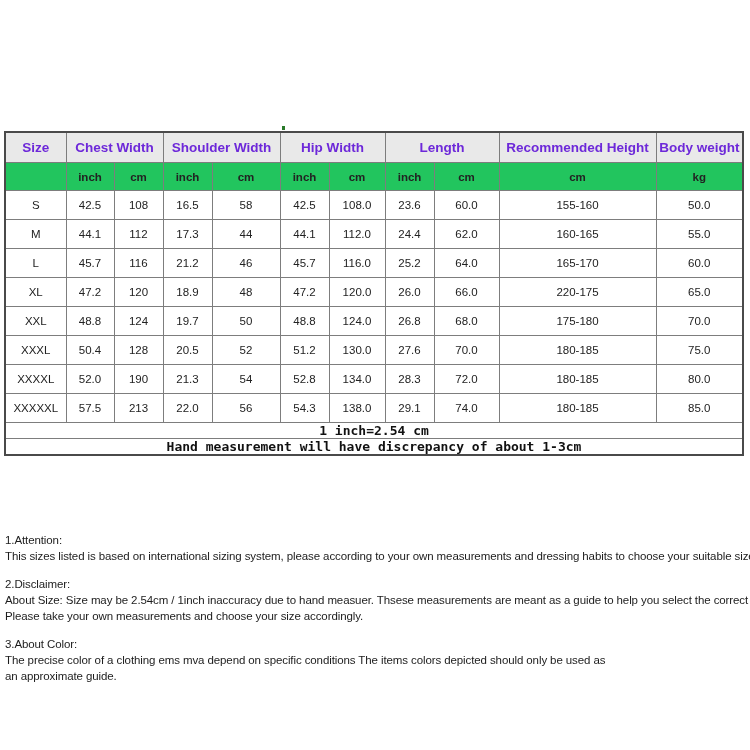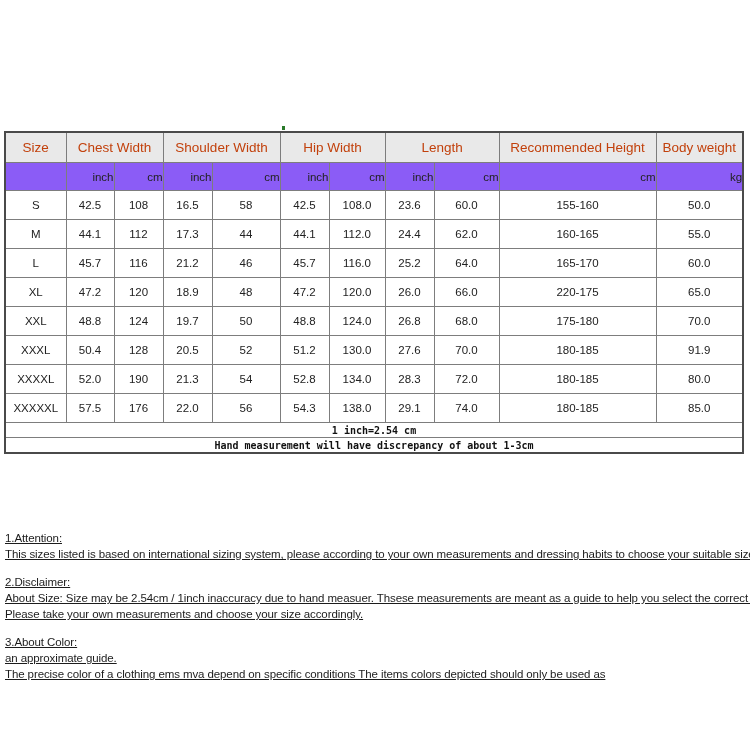--- a/index.html
+++ b/index.html
@@ -23,55 +23,53 @@
   .size-table th, .size-table td {
     border: 1px solid #7d7d7d;
     text-align: center;
     vertical-align: middle;
     padding: 0;
     overflow: hidden;
   }
   .group-row th {
     background: #e9e9e9;
     font-size: 13.5px;
-    font-weight: normal;
+    font-weight: bold;
     height: 29px;
-    color: #c2410c;
+    color: #6d28d9;
   }
   .unit-row th {
-    background: #8b5cf6;
+    background: #22c55e;
     font-size: 11.5px;
-    font-weight: normal;
+    font-weight: bold;
     height: 27px;
     color: #222;
-    text-align: right;
   }
   .data-row td {
     background: #ffffff;
     font-size: 11.5px;
     height: 28px;
     color: #222;
   }
   .footnote-row td {
     background: #ffffff;
     height: 14px;
     font-family: "DejaVu Sans Mono", "Liberation Mono", monospace;
     font-weight: bold;
-    font-size: 10px;
+    font-size: 13px;
     color: #111;
     margin-top: 24px;
   }
   .notes {
     margin-top: 76px;
     padding-left: 5px;
     font-size: 11.5px;
     line-height: 16px;
     letter-spacing: -0.1px;
     color: #1c1c1c;
-    text-decoration: underline;
   }
   .note-block { margin-top: 12px; }
   .note-block:first-child { margin-top: 0; }
   .note-line { white-space: nowrap; }
   .artifact-dot {
     position: absolute;
     left: 282px;
     top: 126px;
     width: 3px;
     height: 4px;
@@ -191,39 +189,39 @@
       <td>XXXL</td>
       <td>50.4</td>
       <td>128</td>
       <td>20.5</td>
       <td>52</td>
       <td>51.2</td>
       <td>130.0</td>
       <td>27.6</td>
       <td>70.0</td>
       <td>180-185</td>
-      <td>91.9</td>
+      <td>75.0</td>
     </tr>
     <tr class="data-row">
       <td>XXXXL</td>
       <td>52.0</td>
       <td>190</td>
       <td>21.3</td>
       <td>54</td>
       <td>52.8</td>
       <td>134.0</td>
       <td>28.3</td>
       <td>72.0</td>
       <td>180-185</td>
       <td>80.0</td>
     </tr>
     <tr class="data-row">
       <td>XXXXXL</td>
       <td>57.5</td>
-      <td>176</td>
+      <td>213</td>
       <td>22.0</td>
       <td>56</td>
       <td>54.3</td>
       <td>138.0</td>
       <td>29.1</td>
       <td>74.0</td>
       <td>180-185</td>
       <td>85.0</td>
     </tr>
   </tbody>
@@ -242,16 +240,16 @@
     <div class="note-line">1.Attention:</div>
     <div class="note-line">This sizes listed is based on international sizing system, please according to your own measurements and dressing habits to choose your suitable size.</div>
   </div>
   <div class="note-block">
     <div class="note-line">2.Disclaimer:</div>
     <div class="note-line">About Size: Size may be 2.54cm / 1inch inaccuracy due to hand measuer. Thsese measurements are meant as a guide to help you select the correct size.</div>
     <div class="note-line">Please take your own measurements and choose your size accordingly.</div>
   </div>
   <div class="note-block">
     <div class="note-line">3.About Color:</div>
+    <div class="note-line">The precise color of a clothing ems mva depend on specific conditions The items colors depicted should only be used as</div>
     <div class="note-line">an approximate guide.</div>
-    <div class="note-line">The precise color of a clothing ems mva depend on specific conditions The items colors depicted should only be used as</div>
   </div>
 </div>
 
 </body></html>

